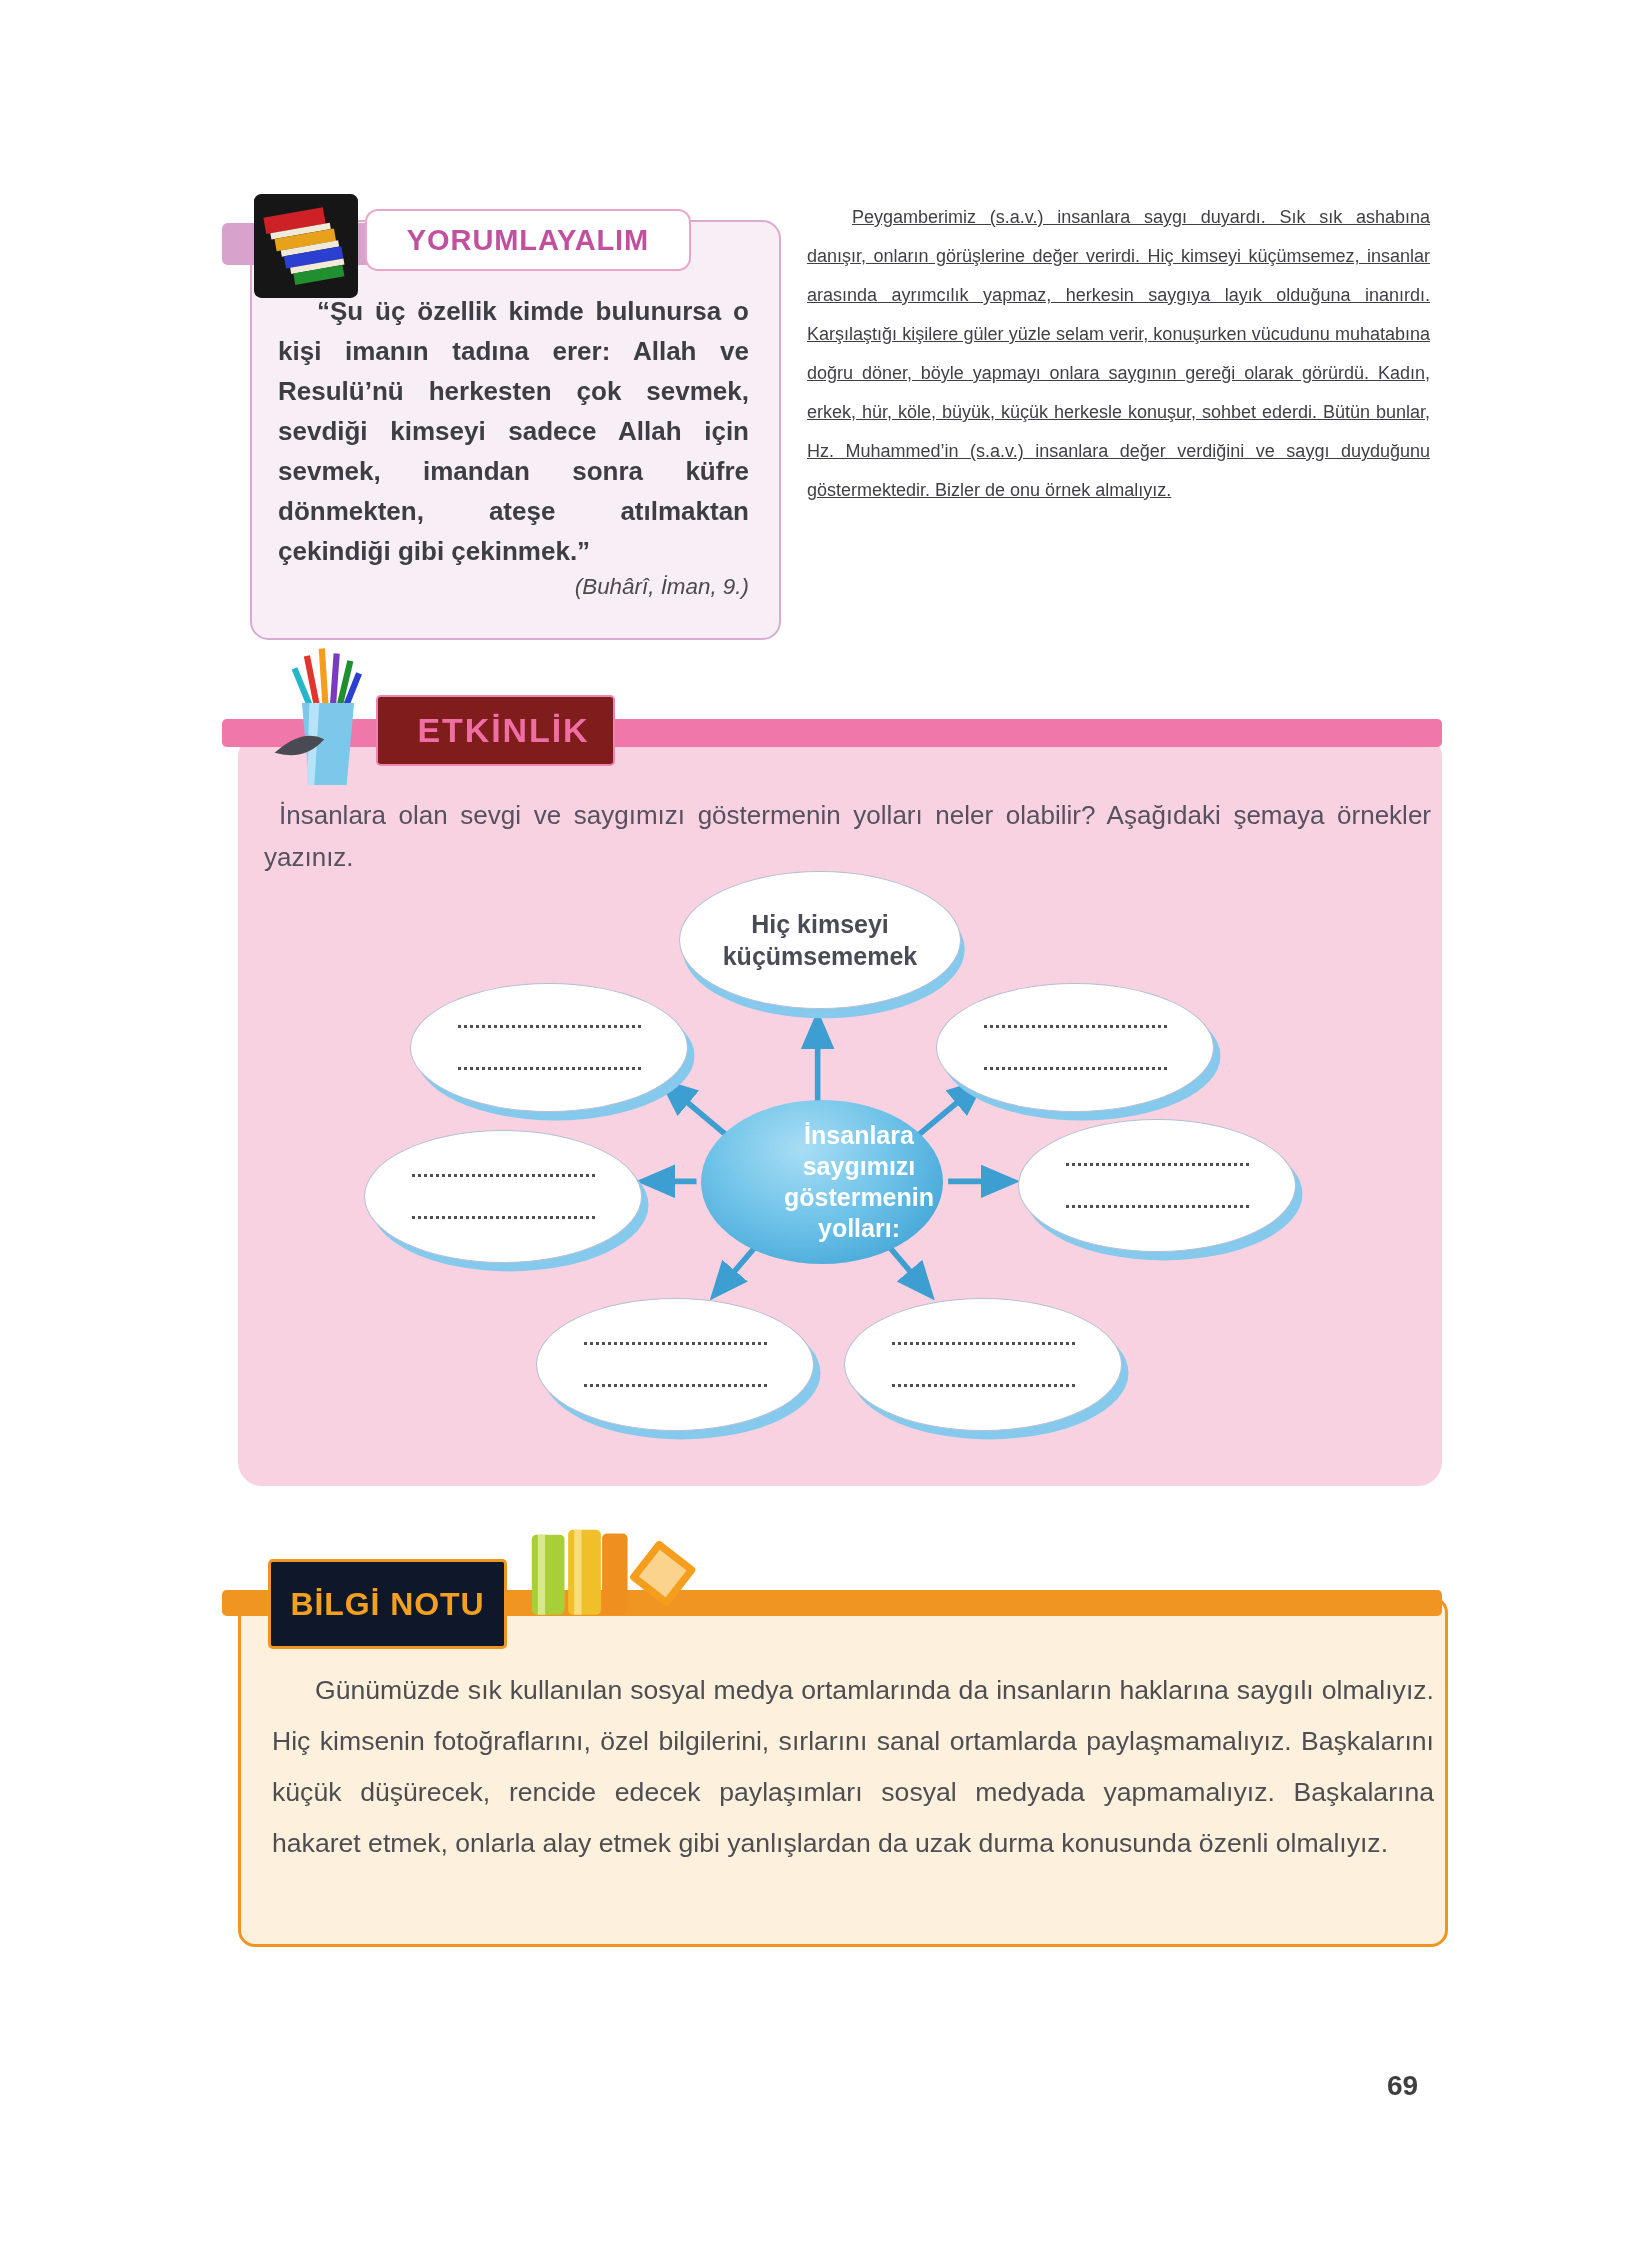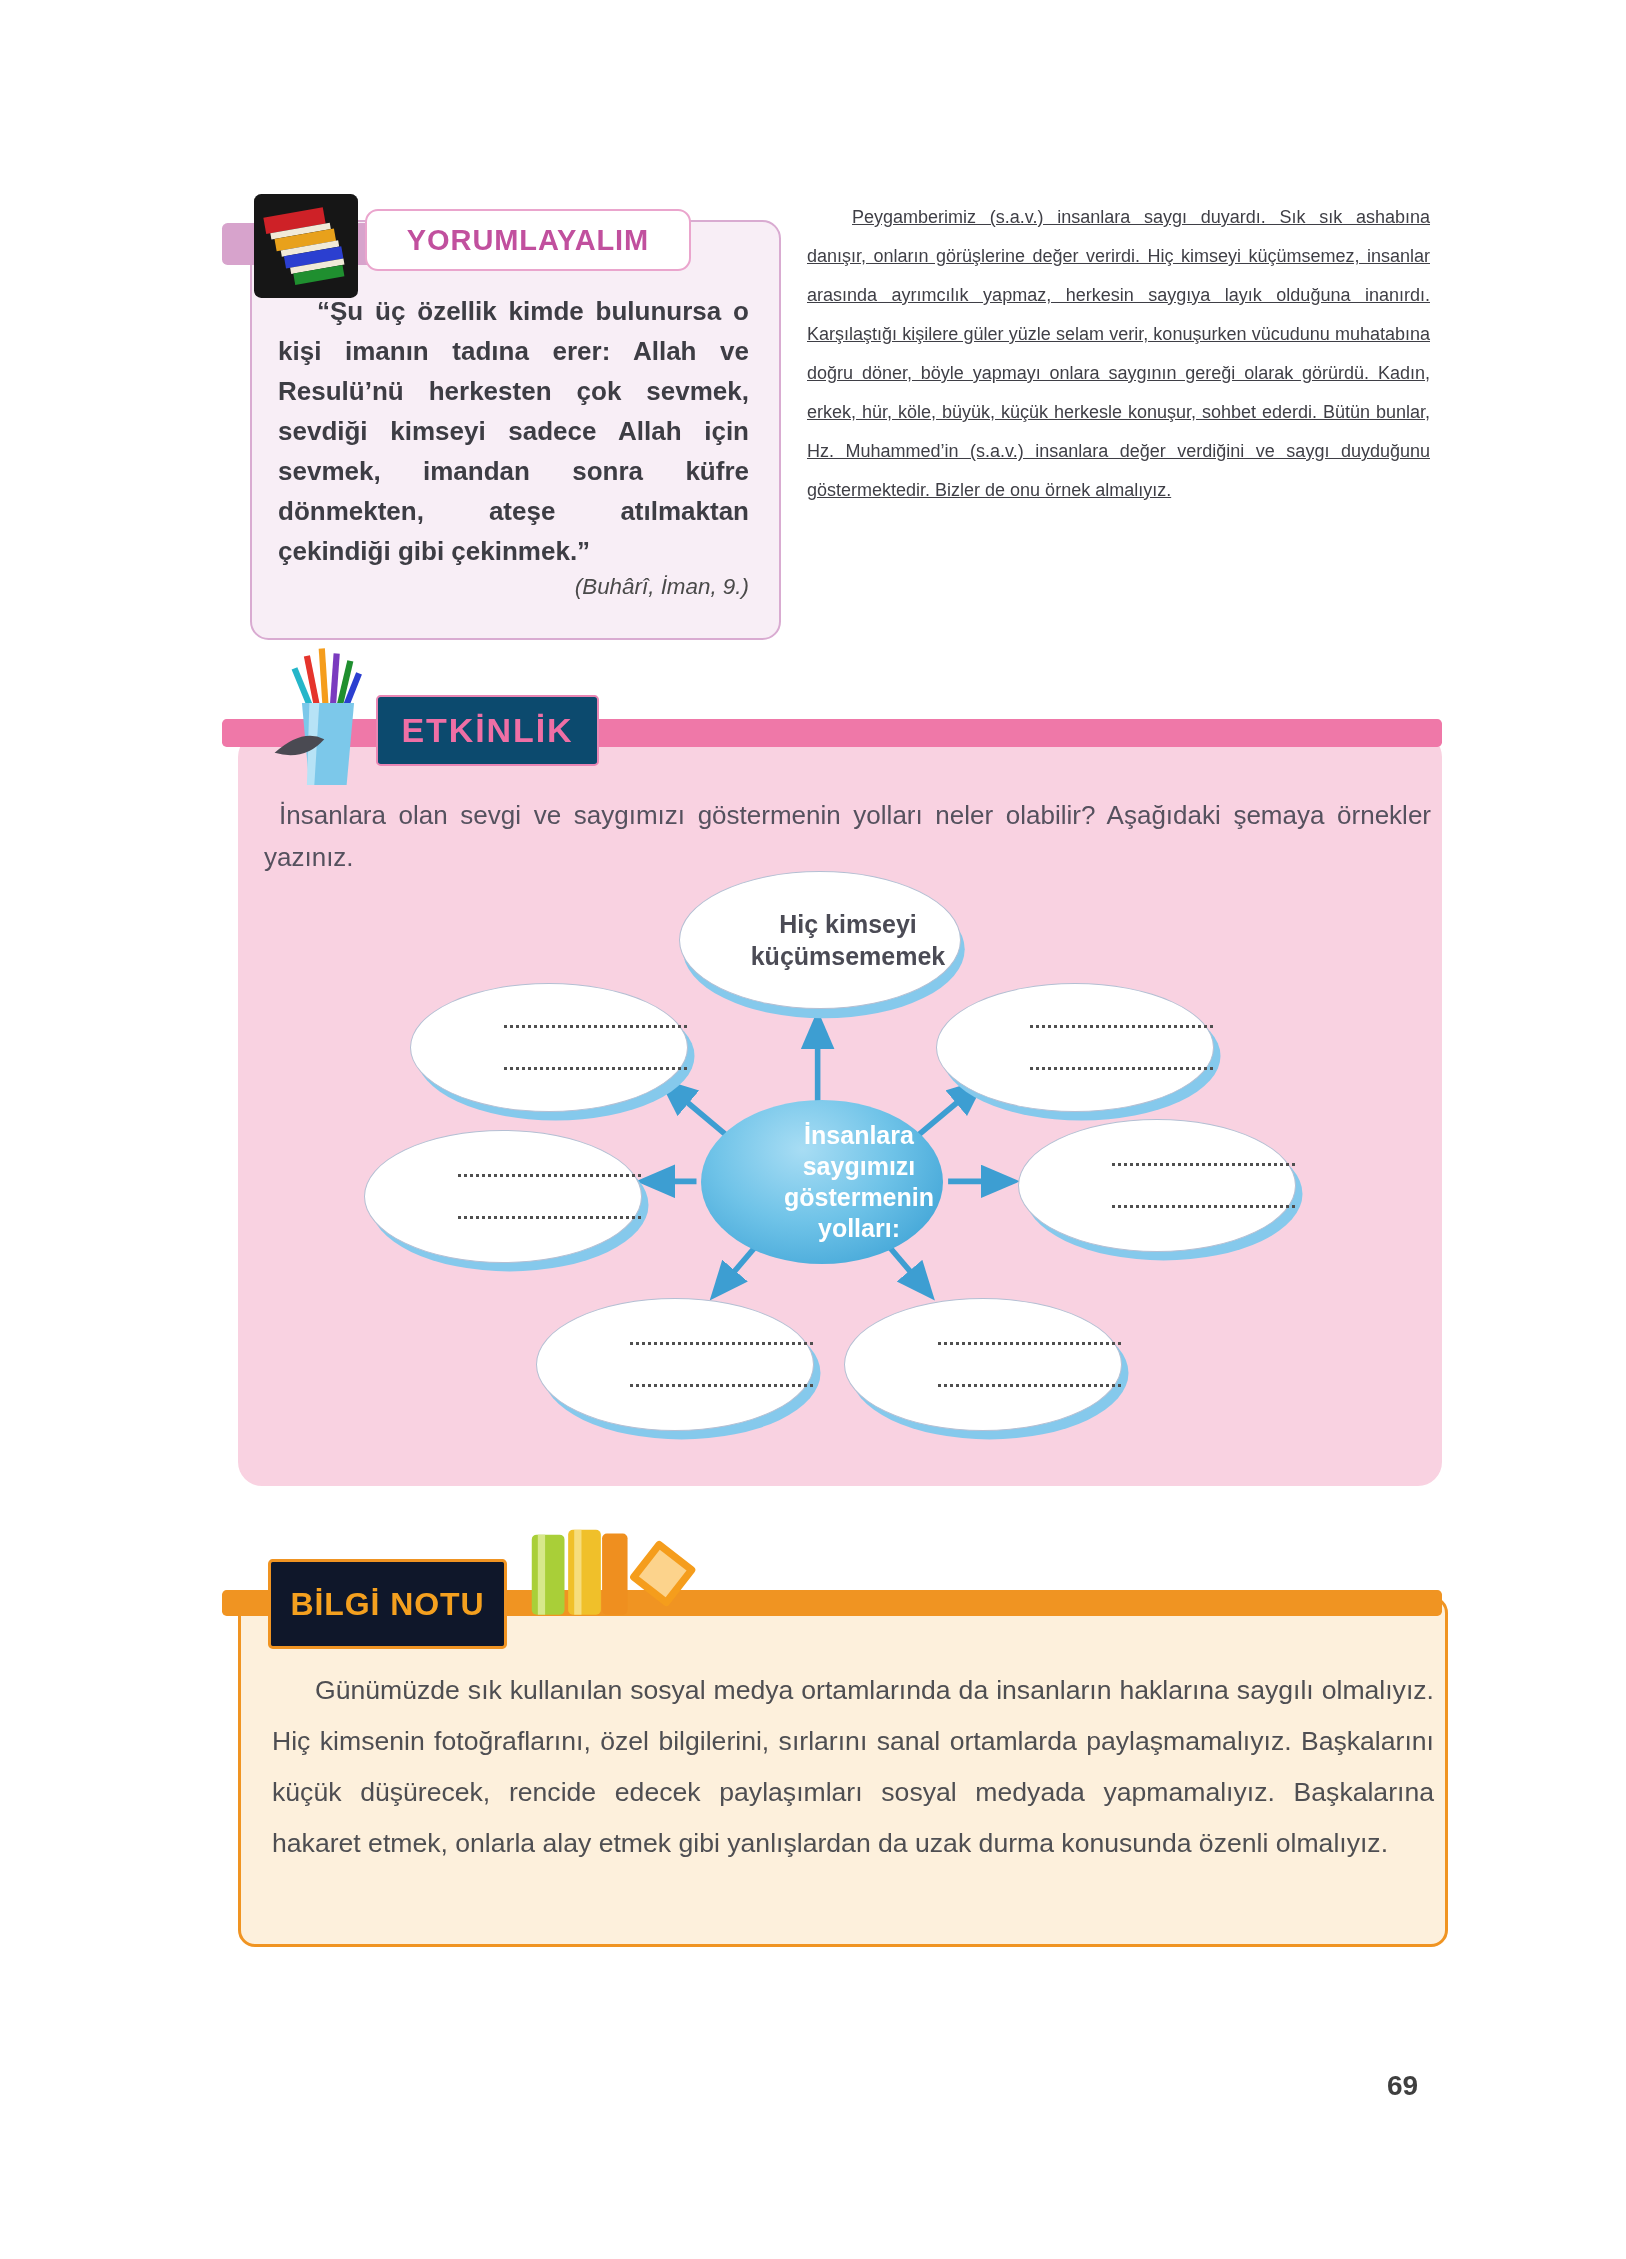--- a/index.html
+++ b/index.html
@@ -51,38 +51,38 @@
   
   .etk-ribbon{
     left:222px;top:719px;width:1220px;height:28px;background:#ef78a8;
     border-radius:4.7px;z-index:2;
   }
   .etk-box{
     left:238px;top:733px;width:1204px;height:753px;background:#f9d2e1;
     border-radius:24px;z-index:1;
   }
   .etk-titlebox{
-    left:376px;top:695px;width:219px;height:67px;background:#0c4a6e;
+    left:376px;top:695px;width:219px;height:67px;background:#7f1d1d;
     border:2.8px solid #ea86b4;border-radius:4.7px;z-index:4;
-    display:flex;align-items:center;justify-content:center;
+    display:flex;align-items:center;justify-content:center;padding-left:16px;
   }
   .etk-title{
     color:#ef6fa5;font-weight:bold;font-size:34px;letter-spacing:1.9px;
   }
   .etk-icon{left:272px;top:646px;width:112px;height:149px;z-index:5;}
   .etk-prompt{
     left:264px;top:794px;width:1167px;z-index:3;
     font-size:26px;line-height:42px;color:#55515e;text-align:justify;text-indent:15px;
   }
 
   
   .node{
     background:#ffffff;border:1.9px solid #b4bfd3;border-radius:50%;
     box-shadow:6.5px 8.4px 0 0 #85c9ec;z-index:3;
-    display:flex;flex-direction:column;align-items:flex-end;justify-content:center;
+    display:flex;flex-direction:column;align-items:center;justify-content:center;
   }
   .node-top{left:679px;top:871px;width:280px;height:136px;box-shadow:3.7px 9.3px 0 0 #85c9ec;}
   .node-ul{left:410px;top:983px;width:276px;height:127px;}
   .node-ur{left:936px;top:983px;width:276px;height:127px;}
   .node-ml{left:364px;top:1130px;width:276px;height:131px;}
   .node-mr{left:1018px;top:1119px;width:276px;height:131px;}
   .node-bl{left:536px;top:1298px;width:276px;height:131px;}
   .node-br{left:844px;top:1298px;width:276px;height:131px;}
   .node-label{
     width:224px;text-align:center;font-size:25px;line-height:32px;

